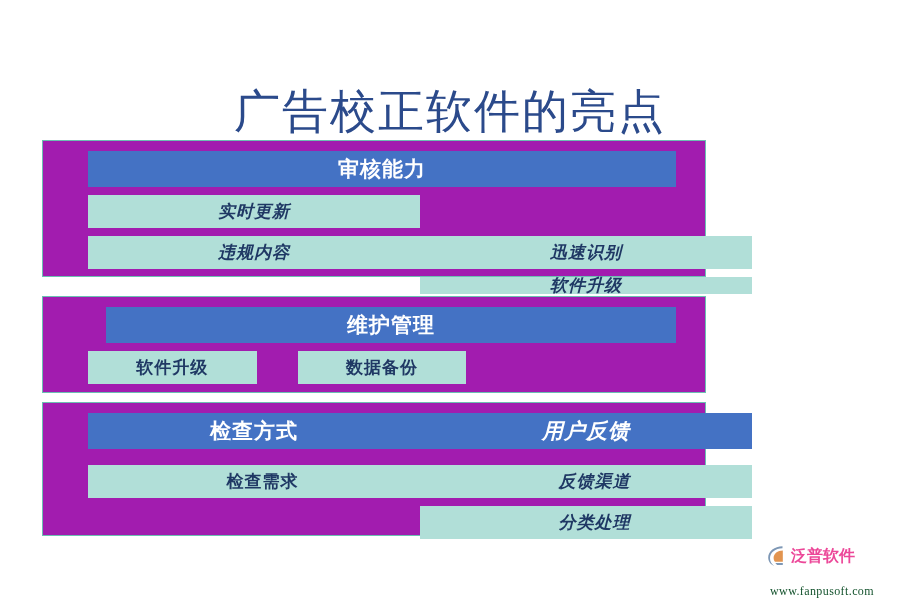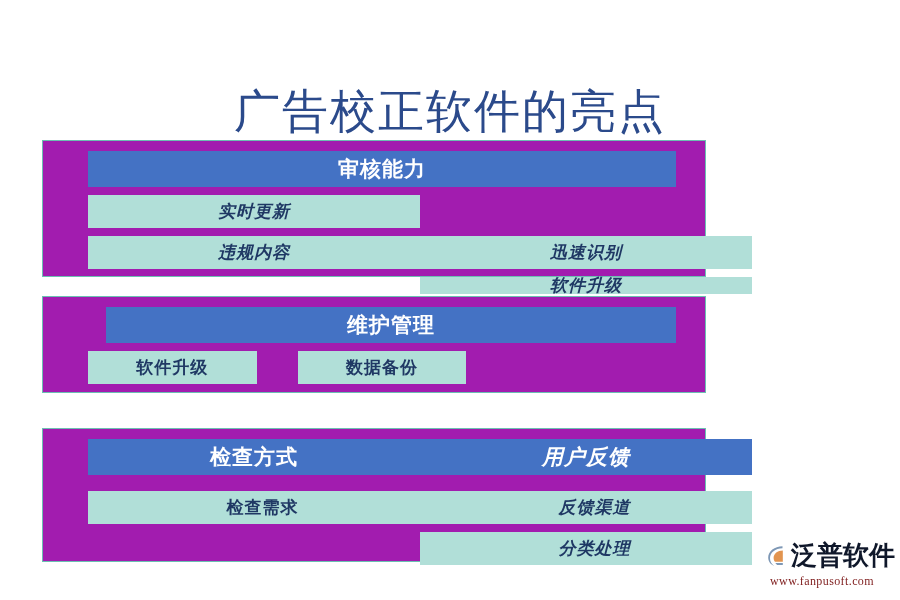--- a/index.html
+++ b/index.html
@@ -42,21 +42,21 @@
   .section {
     position: absolute;
     left: 42px;
     width: 664px;
     border: 1px solid #6cbfb2;
     box-sizing: border-box;
     background: #a21caf;
   }
   #section-1 { top: 140px;  height: 137px; }
   #section-2 { top: 296px;  height: 97px;  }
-  #section-3 { top: 428px;  height: 134px; }
+  #section-3 { top: 402px;  height: 134px; }
 
   
   .sec-inner {
     position: absolute;
     left: 45px;          
     top: 10px;
     right: 29px;         
     bottom: 10px;
   }
 
@@ -160,35 +160,35 @@
     display: flex;
     align-items: center;
   }
   .logo-mark {
     width: 26px;
     height: 26px;
     position: relative;
     margin-right: 3px;
   }
   .logo-name {
-    font-size: 26px;
+    font-size: 16px;
     line-height: 26px;
-    color: #0f172a;
+    color: #ec4899;
     font-weight: 700;
     font-family: "Liberation Serif", "DejaVu Serif", serif;
     letter-spacing: 0px;
     white-space: nowrap;
   }
   .logo-url {
     position: absolute;
     left: 8px;
-    top: 31px;
+    top: 41px;
     font-size: 12px;
     line-height: 14px;
-    color: #7f1d1d;
+    color: #14532d;
     font-family: "Liberation Serif", "DejaVu Serif", serif;
     letter-spacing: 0.4px;
     white-space: nowrap;
   }
 </style>
 </head>
 <body>
 
 <div class="slide">
 

